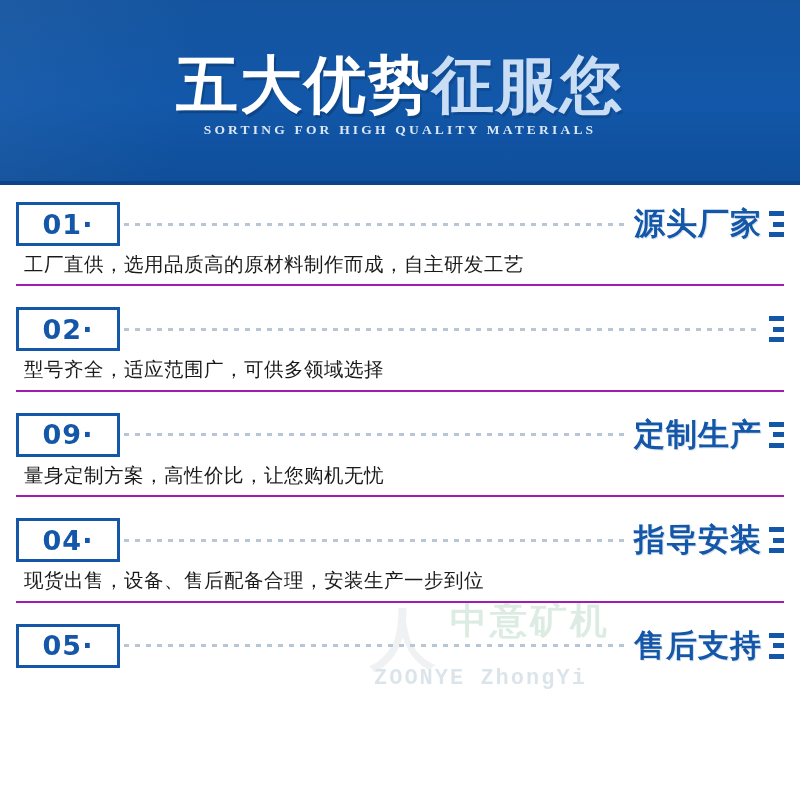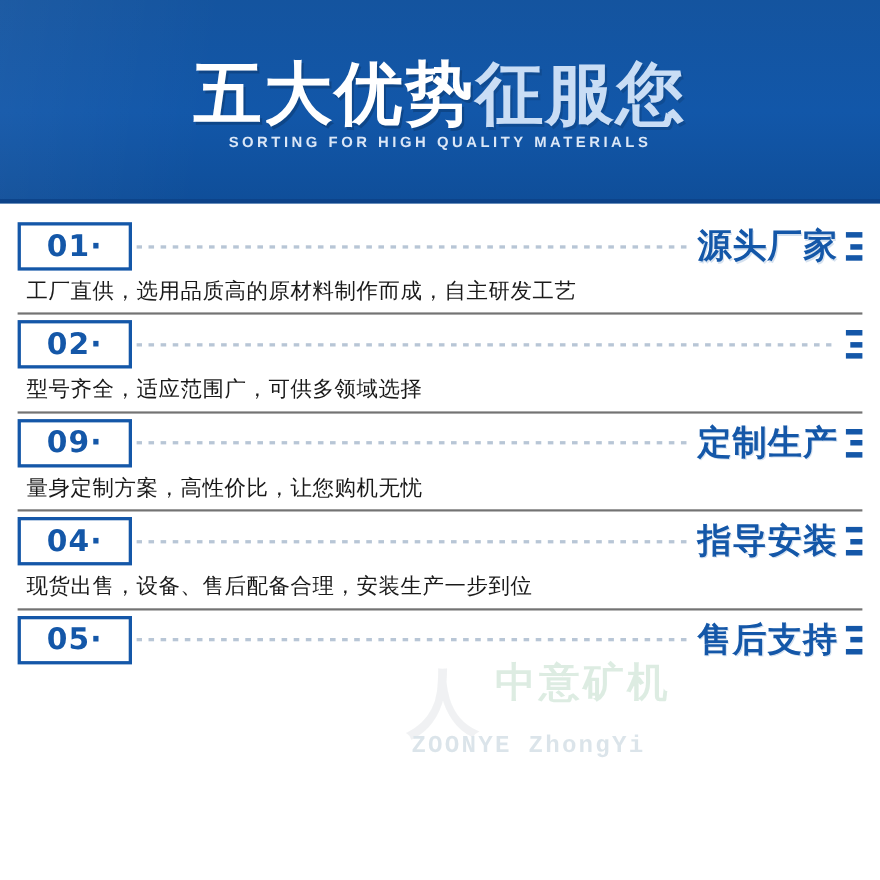--- a/index.html
+++ b/index.html
@@ -61,21 +61,21 @@
   .title-b {
     color: #c9ddf5;
     text-shadow: 2px 3px 0 rgba(0,0,0,0.12);
   }
   .subtitle {
     margin-top: 6px;
     color: #dbe7f7;
     font-size: 13.5px;
     letter-spacing: 3.2px;
     font-weight: bold;
-    font-family: Liberation Sans, sans-serif;
+    font-family: Liberation Serif, serif;
   }
   
   .header-sheen {
     position: absolute;
     top: -40px;
     left: -120px;
     width: 420px;
     height: 300px;
     background: linear-gradient(110deg, rgba(255,255,255,0.07) 0%, rgba(255,255,255,0) 70%);
     transform: rotate(-12deg);
@@ -136,21 +136,21 @@
   }
 
   
   .list {
     position: relative;
     padding: 16px 16px 0 16px;
     box-sizing: border-box;
   }
   .item {
     position: relative;
-    margin-bottom: 4px;
+    margin-bottom: 20px;
   }
   .item-top {
     position: relative;
     display: flex;
     align-items: center;
     height: 46px;
   }
   .num-box {
     position: relative;
     width: 104px;
@@ -209,21 +209,21 @@
     height: 5px;
     background: #1457a8;
   }
   .heading-bars i.b2 { width: 11px; margin-left: 4px; }
   .heading-bars i.b3 { width: 15px; }
 
   .desc-wrap {
     position: relative;
     margin-top: 6px;
     padding-bottom: 7px;
-    border-bottom: 2px solid #737373;
+    border-bottom: 2px solid #a21caf;
   }
   .desc {
     font-family: "DejaVu Sans", "Liberation Sans", sans-serif;
     font-size: 19.5px;
     color: #1a1a1a;
     letter-spacing: 0.5px;
     padding-left: 8px;
     line-height: 1.25;
     white-space: nowrap;
   }

